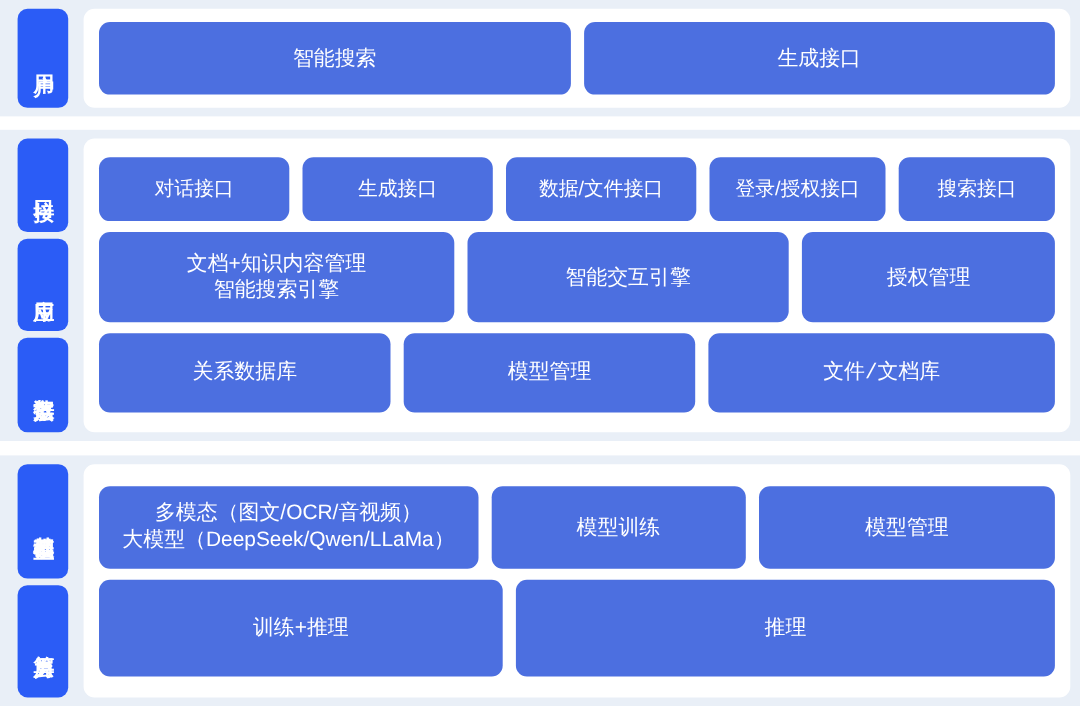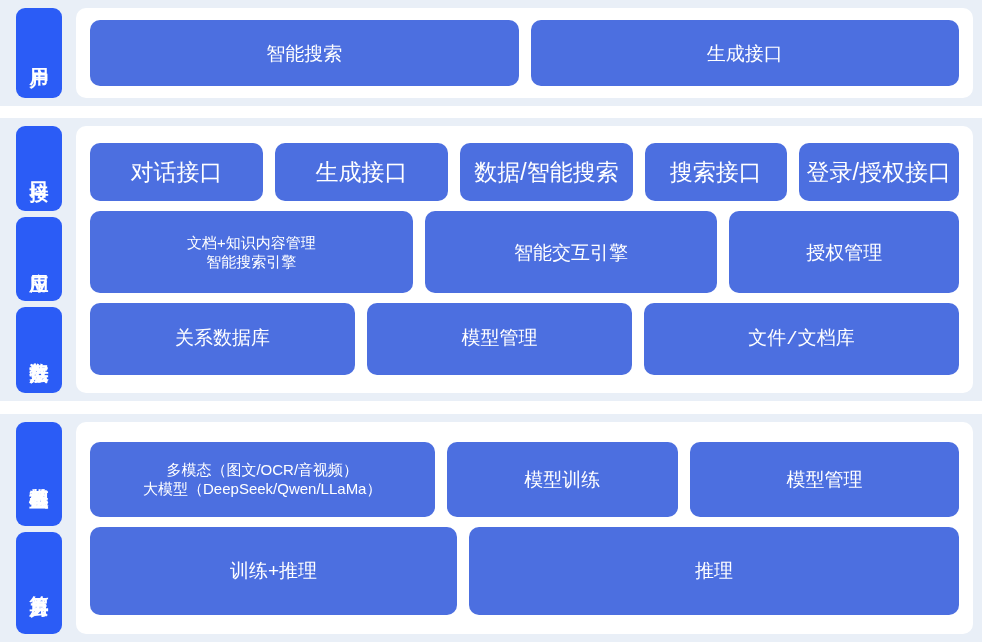--- a/index.html
+++ b/index.html
@@ -94,22 +94,22 @@
     align-items: center;
     justify-content: center;
     text-align: center;
     font-size: 19px;
     line-height: 1.32;
     box-sizing: border-box;
     padding: 4px 8px;
     white-space: pre-line;
     flex: 1 1 0;
   }
-  .box--sm  { font-size: 23px; }
-  .box--two { font-size: 15px; line-height: 1.3; }
+  .box--sm  { font-size: 18px; }
+  .box--two { font-size: 19px; line-height: 1.3; }
 
   
   .row--api  { flex: 0 0 58px; }
   .row--app  { flex: 0 0 82px; }
   .row--data { flex: 0 0 72px; font-family: Liberation Mono, monospace; }
 
   .row--model { flex: 0 0 75px; }
   .row--compute { flex: 0 0 88px; }
 </style>
 </head>
@@ -135,23 +135,23 @@
     <div class="label-col">
       <div class="vlabel">接口</div>
       <div class="vlabel">应用</div>
       <div class="vlabel">数据层</div>
     </div>
     <div class="panel">
 
       <div class="row row--api">
         <div class="box box--sm" style="flex:1 1 0">对话接口</div>
         <div class="box box--sm" style="flex:1 1 0">生成接口</div>
-        <div class="box box--sm" style="flex:1 1 0">数据/智能搜索</div>
+        <div class="box box--sm" style="flex:1 1 0">数据/文件接口</div>
+        <div class="box box--sm" style="flex:0.92 1 0">登录/授权接口</div>
         <div class="box box--sm" style="flex:0.8 1 0">搜索接口</div>
-        <div class="box box--sm" style="flex:0.92 1 0">登录/授权接口</div>
       </div>
 
       <div class="row row--app">
         <div class="box box--two" style="flex:1.22 1 0">文档+知识内容管理
 智能搜索引擎</div>
         <div class="box" style="flex:1.1 1 0">智能交互引擎</div>
         <div class="box" style="flex:0.85 1 0">授权管理</div>
       </div>
 
       <div class="row row--data">

